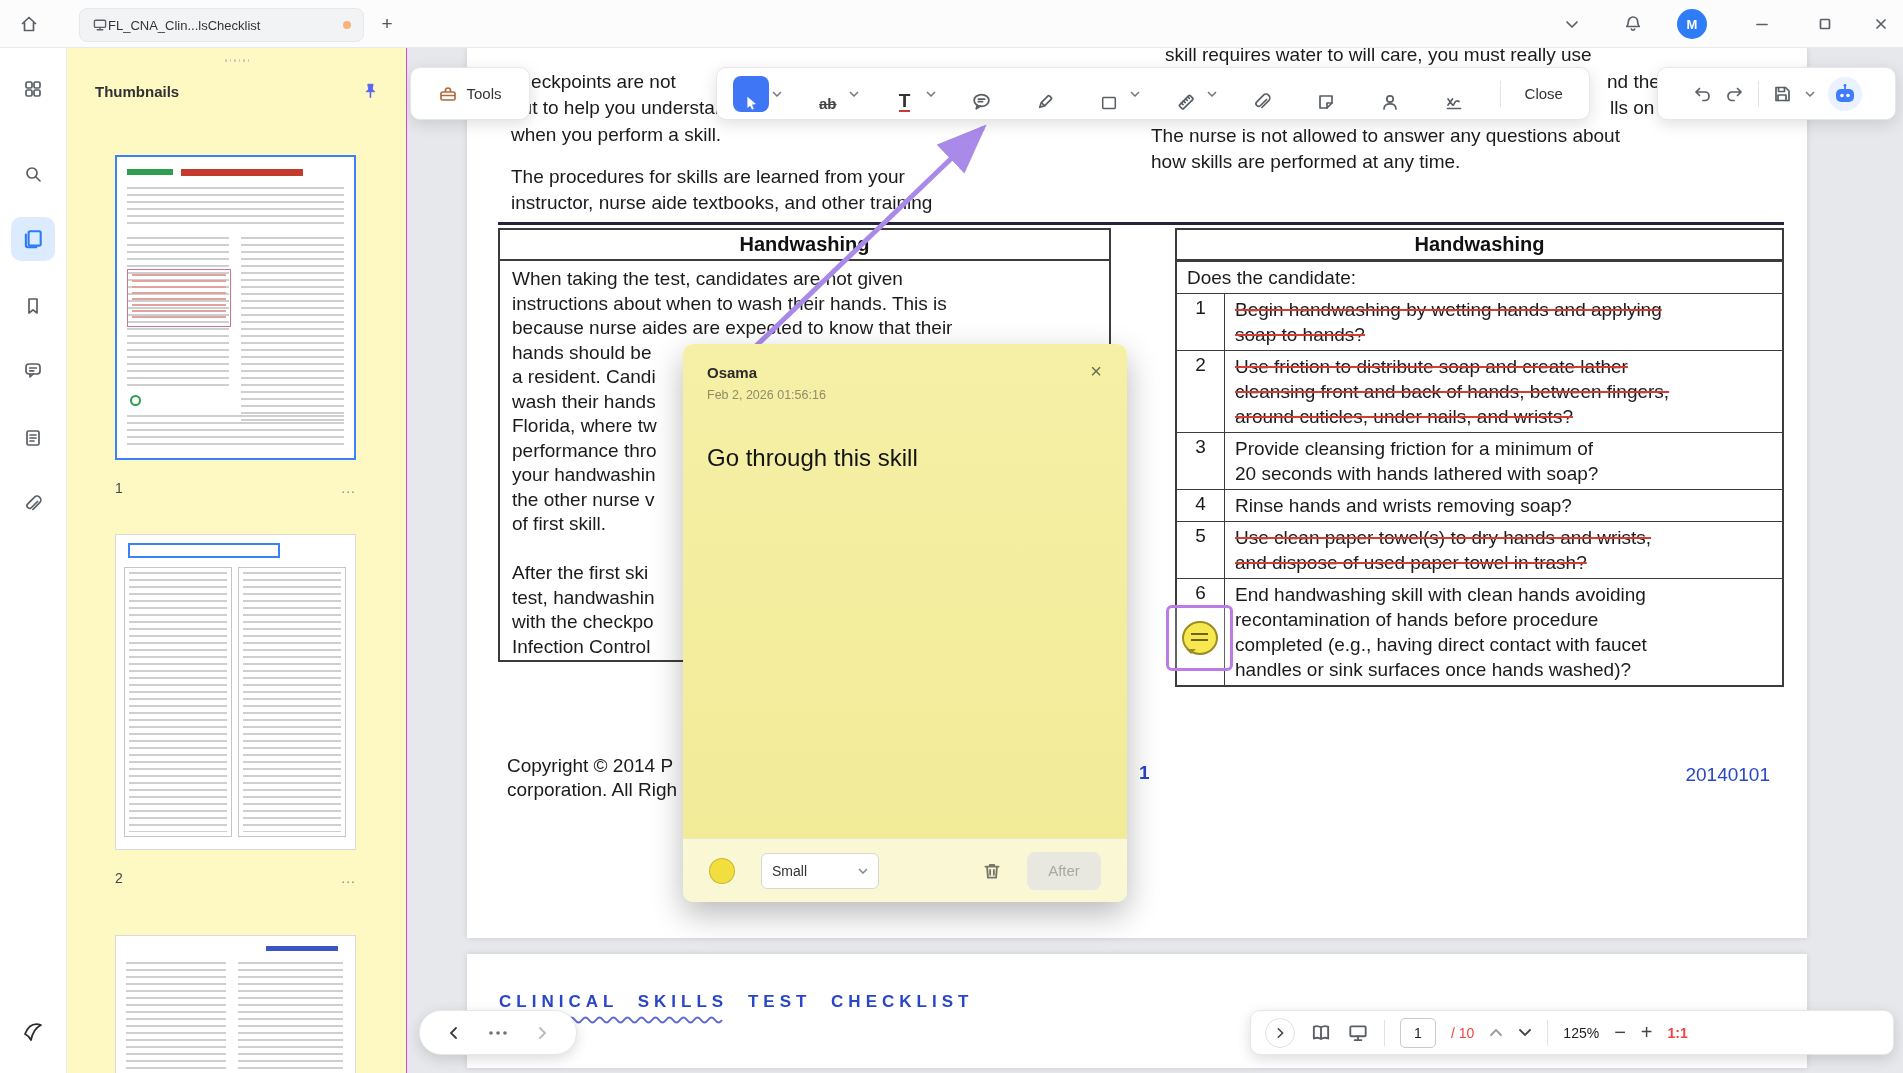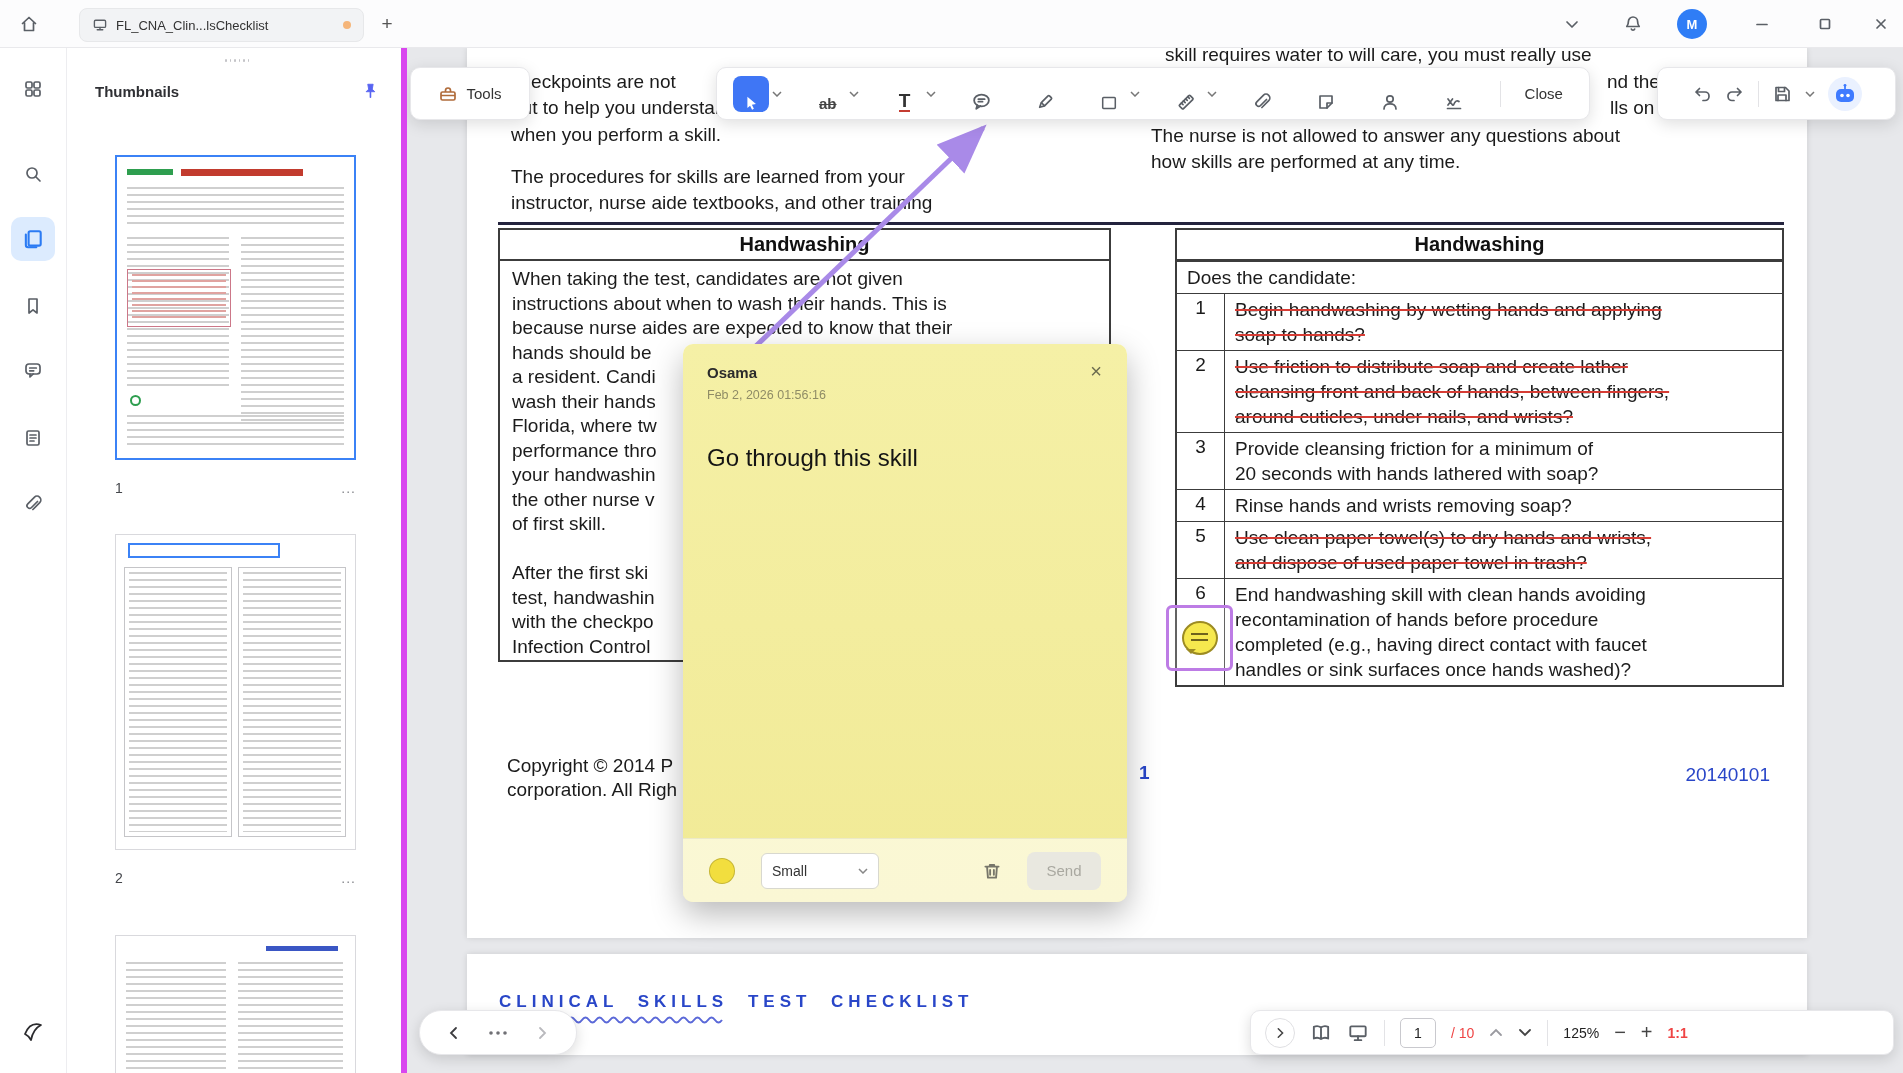--- a/index.html
+++ b/index.html
@@ -5,32 +5,32 @@
 *{margin:0;padding:0;box-sizing:border-box}
 html,body{background:#cfd0d4}
 body{font-family:"Liberation Sans",sans-serif;-webkit-font-smoothing:antialiased}
 .app{position:relative;width:1903px;height:1073px;background:#e7e8eb;overflow:hidden}
 .abs{position:absolute}
 svg{display:block}
 .ic{stroke:#5a5f66;fill:none;stroke-width:1.7;stroke-linecap:round;stroke-linejoin:round}
 .ib{display:flex;align-items:center;justify-content:center}
 
 .titlebar{position:absolute;left:0;top:0;width:1903px;height:48px;background:#fcfcfd;border-bottom:1px solid #e9e9ec;z-index:50}
-.tab{position:absolute;left:79px;top:8px;width:285px;height:34px;background:#f2f3f5;border:1px solid #e7e8ea;border-radius:8px;display:flex;align-items:center;gap:8px;padding:0 12px}
+.tab{position:absolute;left:79px;top:8px;width:285px;height:34px;background:#f2f3f5;border:1px solid #e7e8ea;border-radius:8px;display:flex;align-items:center;padding:0 12px}
 .tab-title{font-size:13px;color:#333;flex:1;white-space:nowrap;overflow:hidden;text-overflow:ellipsis}
 .dot-unsaved{width:8px;height:8px;border-radius:50%;background:#f5b57a}
 .winbtn{position:absolute;top:7px;width:34px;height:34px;border-radius:8px;display:flex;align-items:center;justify-content:center}
 .avatar{position:absolute;top:9px;width:30px;height:30px;border-radius:50%;background:#2f7df6;color:#fff;font-size:13px;font-weight:bold;display:flex;align-items:center;justify-content:center}
 
 .iconstrip{position:absolute;left:0;top:48px;width:67px;height:1025px;background:#fff;border-right:1px solid #ededf0;z-index:40}
 .strip-btn{position:absolute;left:13px;width:40px;height:40px;border-radius:10px;display:flex;align-items:center;justify-content:center}
 .strip-btn.active{left:11px;width:44px;height:44px;background:#dcebfe}
 .strip-btn.active .ic{stroke:#2b7bf3;stroke-width:1.9}
 
-.thumbpanel{position:absolute;left:67px;top:48px;width:340px;height:1025px;background:#ffffff;border-right:6px solid #d946ef;z-index:39;overflow:hidden}
+.thumbpanel{position:absolute;left:67px;top:48px;width:340px;height:1025px;background:#fef9c3;border-right:1px solid #d946ef;z-index:39;overflow:hidden}
 .drag-dots{position:absolute;left:158px;top:8px;width:24px;height:8px;display:flex;gap:3px;align-items:center;justify-content:center}
 .drag-dots i{width:3px;height:3px;border-radius:50%;background:#c2c2c6}
 .panel-head{position:absolute;left:0;top:28px;width:340px;height:30px;display:flex;align-items:center;padding:0 28px}
 .panel-title{font-size:15px;color:#2f3034;font-weight:bold;flex:1}
 .thumb{position:absolute;left:48px;width:241px;background:#fff;border:1px solid #d9d9dd}
 .thumb.selected{border:2px solid #3b82f6}
 .mocklines{background:repeating-linear-gradient(to bottom,#cfcfcf 0 2px,transparent 2px 7px)}
 .mocklines.red{background:repeating-linear-gradient(to bottom,#e0a3a0 0 2px,transparent 2px 6px)}
 .thumb-label{position:absolute;left:48px;width:241px;display:flex;align-items:center}
 .thumb-num{font-size:14px;color:#44464b}
@@ -312,21 +312,21 @@
       <div class="comment-anno" style="left:699px;top:557px">
         <div class="comment-bubble"></div>
       </div>
 
       <div class="doc-text" style="left:40px;top:706px;line-height:24px">Copyright © 2014 P
 corporation. All Righ</div>
       <div class="doc-text blue-doc" style="left:672px;top:712px;font-weight:bold">1</div>
       <div class="doc-text blue-doc" style="left:1120px;top:714px;width:183px;text-align:right">20140101</div>
     </section>
 
-    <section class="page" style="top:906px;height:101px">
+    <section class="page" style="top:906px;height:114px">
       <div class="abs" style="left:32px;top:38px;font-size:17px;font-weight:bold;letter-spacing:5px;word-spacing:10px;color:#2946c8">CLINICAL SKILLS TEST CHECKLIST</div>
       <svg class="abs" style="left:44px;top:60px" width="212" height="10" viewBox="0 0 212 10">
         <path d="M1 6 Q4.5 1 8 6 T15 6 T22 6 T29 6 T36 6 T43 6 T50 6 T57 6 T64 6 T71 6 T78 6 T85 6 T92 6 T99 6 T106 6 T113 6 T120 6 T127 6 T134 6 T141 6 T148 6 T155 6 T162 6 T169 6 T176 6 T183 6 T190 6 T197 6 T204 6 T211 6" stroke="#5a68d8" stroke-width="2" fill="none"></path>
       </svg>
     </section>
 
     <svg class="abs" style="left:300px;top:60px;z-index:6" width="300" height="280" viewBox="0 0 300 280">
       <defs>
           <marker id="ah" markerWidth="12" markerHeight="10" refX="9" refY="4" orient="auto">
             <path d="M0 0 L10 4 L0 8 Z" fill="#a98ae8"></path>
@@ -473,21 +473,21 @@
         <div class="swatch"></div>
         <div class="size-select">
           <span style="flex:1">Small</span>
           <svg width="10" height="6" viewBox="0 0 10 6">
               <path d="M1 1 L5 5 L9 1" stroke="#888" fill="none" stroke-width="1.5"></path>
             </svg>
         </div>
         <svg class="ic trash" width="22" height="22" viewBox="0 0 20 20" style="stroke:#77766a">
             <path d="M4 6 h12 M8 6 V4.5 h4 V6 M5.5 6 l.8 10 h7.4 l.8-10 M8.3 9 v4.5 M11.7 9 v4.5"></path>
           </svg>
-        <div class="send-btn">Send</div>
+        <div class="send-btn">After</div>
       </div>
     </div>
 
     <div class="statuspill" style="left:12px;top:962px;width:158px;height:45px;border-radius:22px;justify-content:center;gap:28px">
       <svg width="14" height="14" viewBox="0 0 14 14">
           <path d="M9 2 L4 7 L9 12" stroke="#3c3c3f" fill="none" stroke-width="1.8" stroke-linecap="round"></path>
         </svg>
       <svg width="18" height="4" viewBox="0 0 18 4">
           <circle cx="2" cy="2" r="1.8" fill="#707075"></circle>
           <circle cx="9" cy="2" r="1.8" fill="#707075"></circle>

